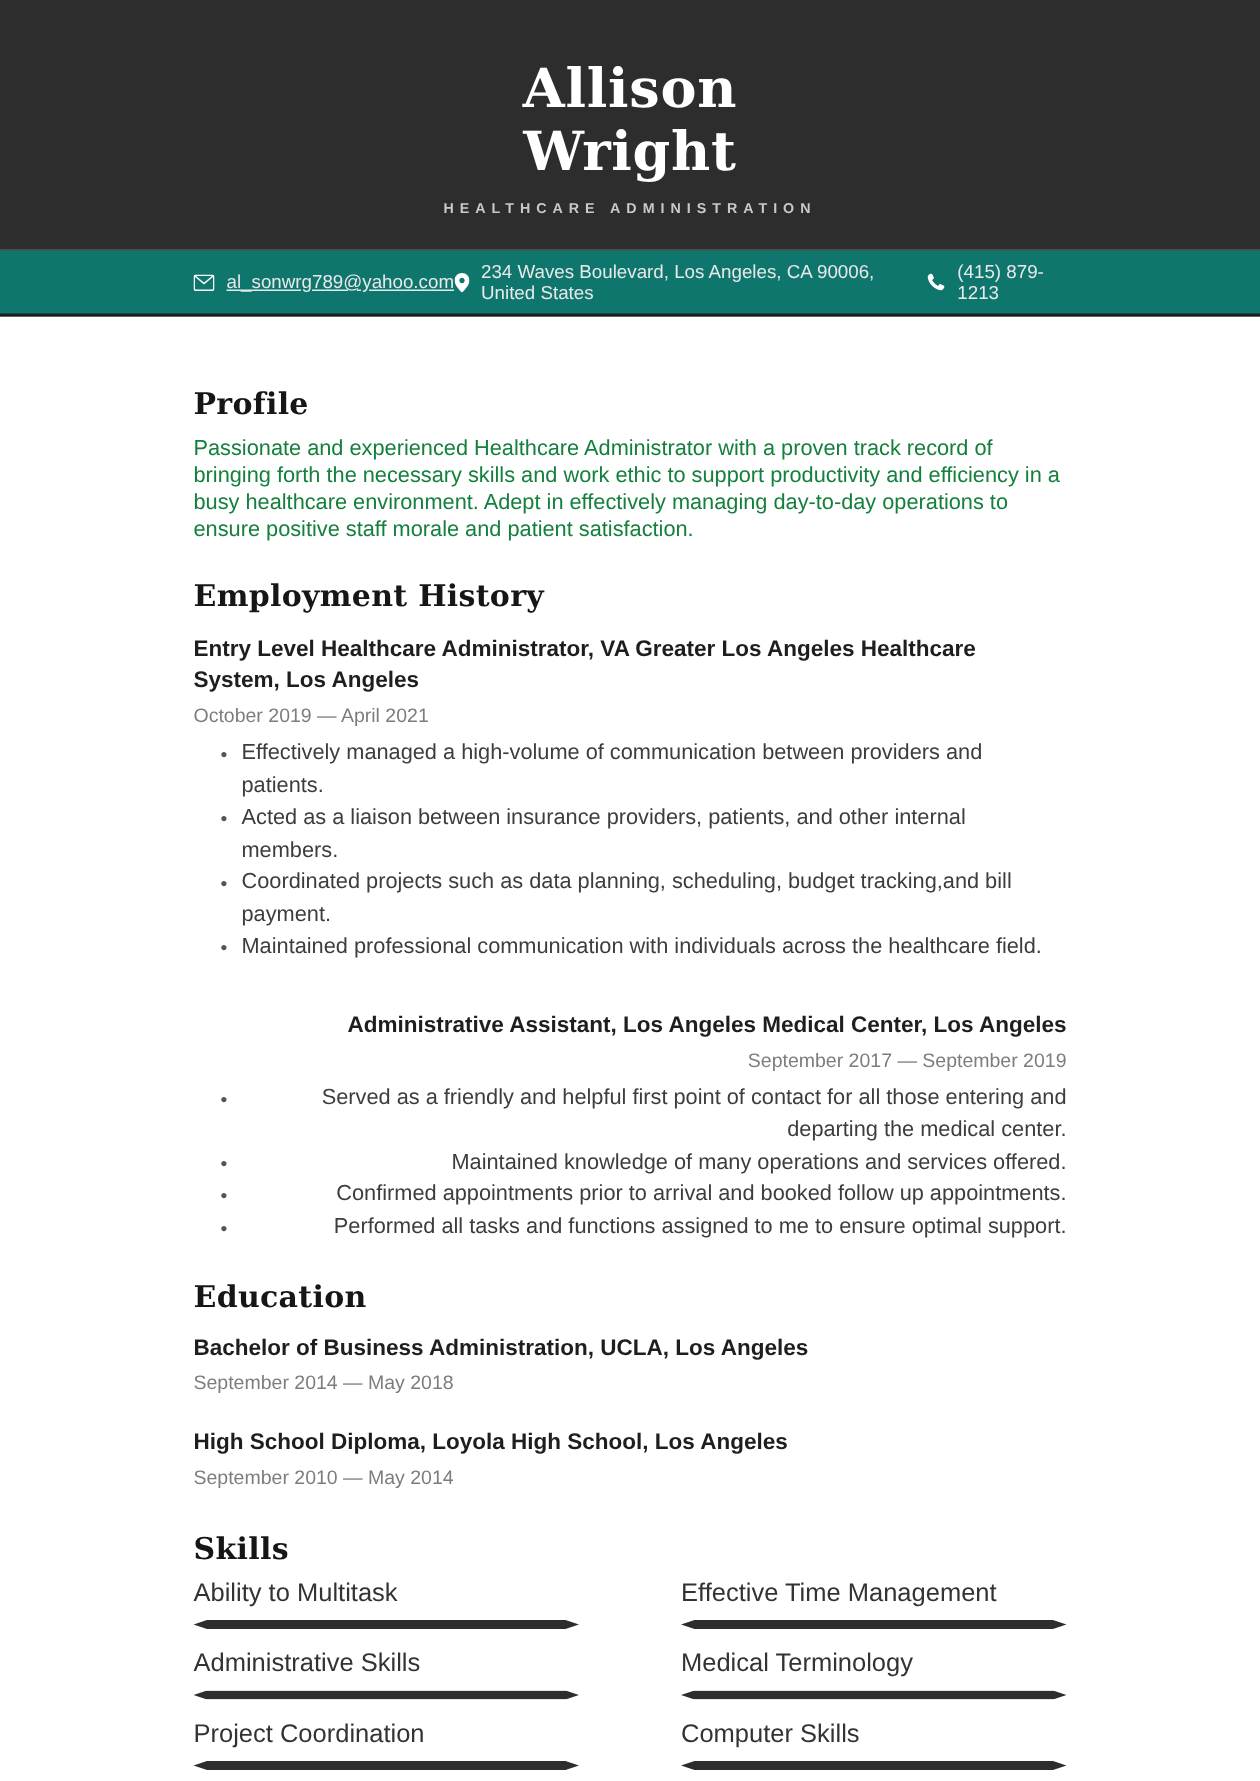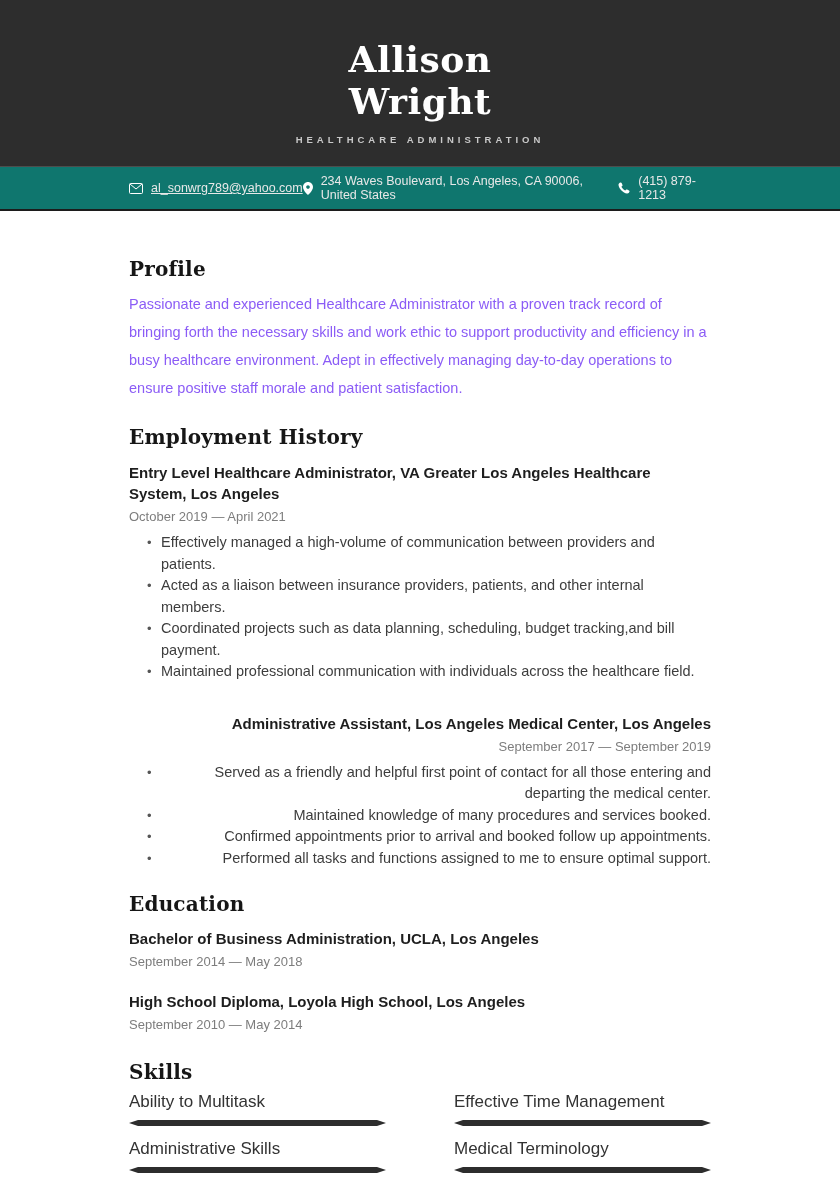--- a/index.html
+++ b/index.html
@@ -69,22 +69,22 @@
     font-weight: 700;
     font-size: 20px;
     color: #161616;
     letter-spacing: 0.2px;
   }
 
   .profile-section { margin-top: 46px; }
   .profile-text {
     margin-top: 9px;
     font-size: 14.5px;
-    line-height: 28px;
-    color: #8b5cf6;
+    line-height: 18px;
+    color: #15803d;
   }
 
   .employment-section { margin-top: 23px; }
   .job { margin-top: 13px; }
   .job + .job { margin-top: 30px; text-align: right; }
   .job-title {
     font-size: 15px;
     font-weight: 700;
     line-height: 21px;
     color: #1e1e1e;
@@ -200,21 +200,21 @@
           <li>Coordinated projects such as data planning, scheduling, budget tracking,and bill payment.</li>
           <li>Maintained professional communication with individuals across the healthcare field.</li>
         </ul>
       </div>
 
       <div class="job">
         <div class="job-title">Administrative Assistant, Los Angeles Medical Center, Los Angeles</div>
         <div class="job-dates">September 2017 — September 2019</div>
         <ul class="bullets">
           <li>Served as a friendly and helpful first point of contact for all those entering and departing the medical center.</li>
-          <li>Maintained knowledge of many procedures and services booked.</li>
+          <li>Maintained knowledge of many operations and services offered.</li>
           <li>Confirmed appointments prior to arrival and booked follow up appointments.</li>
           <li>Performed all tasks and functions assigned to me to ensure optimal support.</li>
         </ul>
       </div>
     </div>
 
     <div class="education-section">
       <div class="section-title">Education</div>
 
       <div class="edu-entry">

